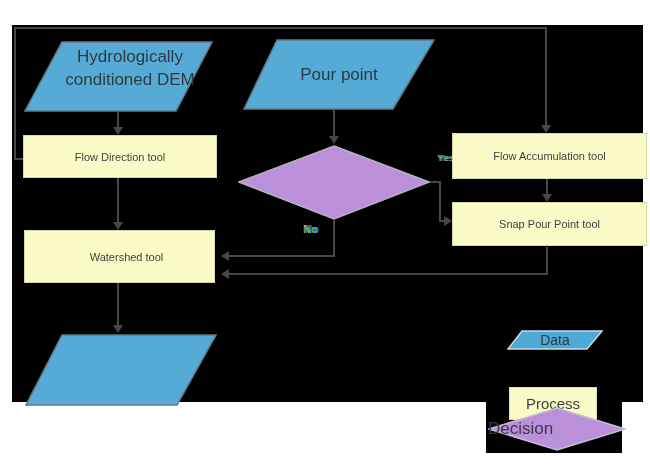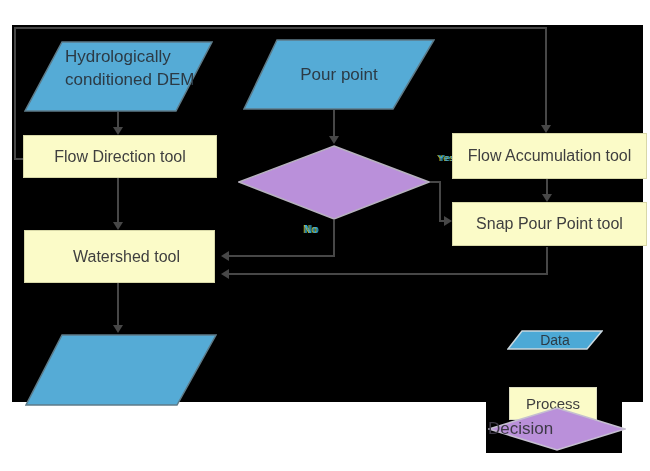--- a/index.html
+++ b/index.html
@@ -10,26 +10,26 @@
   .black-canvas{position:absolute;left:12px;top:25px;width:631px;height:377px;background:#000000;}
   .decision-patch{position:absolute;left:486px;top:402px;width:136px;height:51px;background:#000000;}
 
   .node{position:absolute;}
   .node svg{position:absolute;left:0;top:0;display:block;}
   .node .txt{
     position:absolute;color:#2c3a45;font-size:17px;line-height:23px;
   }
   .rectnode{
     position:absolute;background:#fbfbc8;border:1px solid #d8d8a8;box-sizing:border-box;
-    color:#3f3f3f;font-size:16px;display:flex;align-items:center;justify-content:center;
+    color:#3f3f3f;font-size:11px;display:flex;align-items:center;justify-content:center;
     text-align:center;
   }
   
   .n-dem{left:24px;top:41px;width:189px;height:71px;}
-  .n-dem .txt{left:41px;top:4px;width:130px;text-align:left;}
+  .n-dem .txt{left:41px;top:4px;width:130px;text-align:center;}
   .n-pour{left:243px;top:39px;width:192px;height:71px;}
   .n-pour .txt{left:0;top:24px;width:192px;text-align:center;}
   .n-watershed{left:25px;top:334px;width:192px;height:72px;}
   .n-watershed .txt{left:0;top:25px;width:192px;text-align:center;}
   
   .n-flowdir{left:23px;top:135px;width:194px;height:43px;}
   .n-flowacc{left:452px;top:133px;width:195px;height:46px;}
   .n-snap{left:452px;top:202px;width:195px;height:44px;}
   .n-wstool{left:24px;top:230px;width:191px;height:53px;padding-left:14px;}
   

